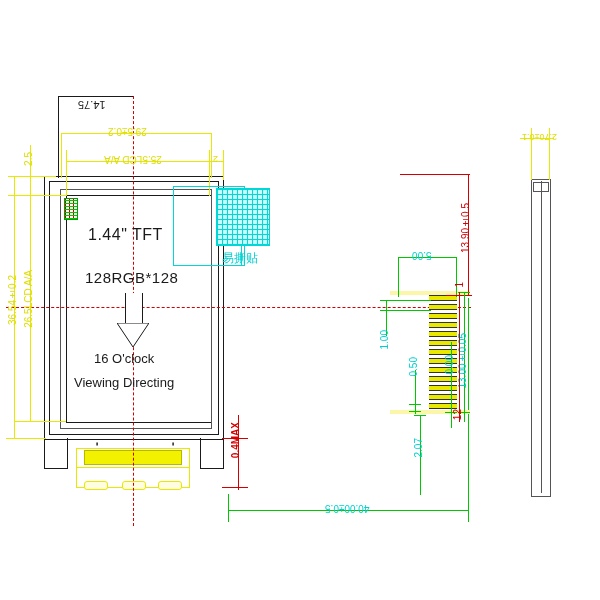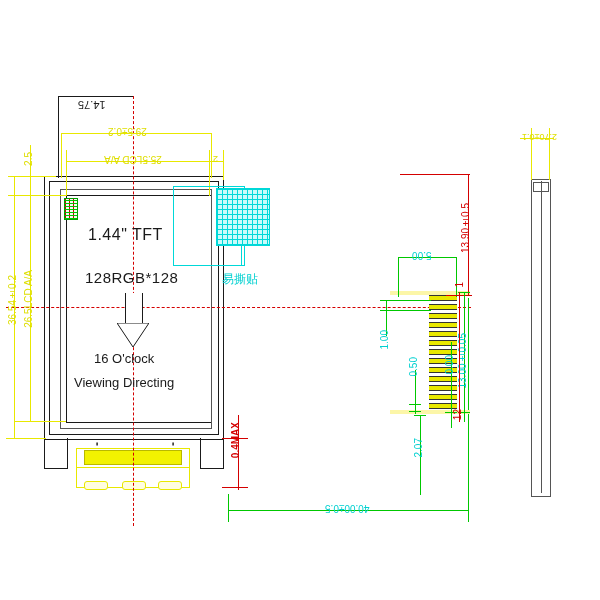--- a/index.html
+++ b/index.html
@@ -144,21 +144,21 @@
         <polygon points="0,0 32,0 16,24" fill="none" stroke="#1a1a1a" stroke-width="1"></polygon>
       </svg>
   </div>
 
   <div class="lbl t-k" style="left:94px;top:352px;font-size:13px;">16 O'clock</div>
   <div class="lbl t-k" style="left:74px;top:376px;font-size:13px;">Viewing  Directing</div>
 
   <div class="meshBox" style="left:173px;top:186px;width:70px;height:78px;"></div>
   <div class="mesh" style="left:216px;top:188px;width:52px;height:56px;"></div>
   <div class="vl cy" style="left:241px;top:244px;height:22px;"></div>
-  <div class="lbl t-c" style="left:222px;top:273px;font-size:12px;font-family:'DejaVu Sans',sans-serif;">易撕贴</div>
+  <div class="lbl t-c" style="left:222px;top:252px;font-size:12px;font-family:'DejaVu Sans',sans-serif;">易撕贴</div>
 
   <div class="pinRow" style="left:429px;top:295px;width:28px;height:117px;">
     <div class="pin" style="left:0;top:0px;width:28px;height:4px;"></div>
     <div class="pin" style="left:0;top:9px;width:28px;height:4px;"></div>
     <div class="pin" style="left:0;top:18px;width:28px;height:4px;"></div>
     <div class="pin" style="left:0;top:27px;width:28px;height:4px;"></div>
     <div class="pin" style="left:0;top:36px;width:28px;height:4px;"></div>
     <div class="pin" style="left:0;top:45px;width:28px;height:4px;"></div>
     <div class="pin" style="left:0;top:54px;width:28px;height:4px;"></div>
     <div class="pin" style="left:0;top:63px;width:28px;height:4px;"></div>

